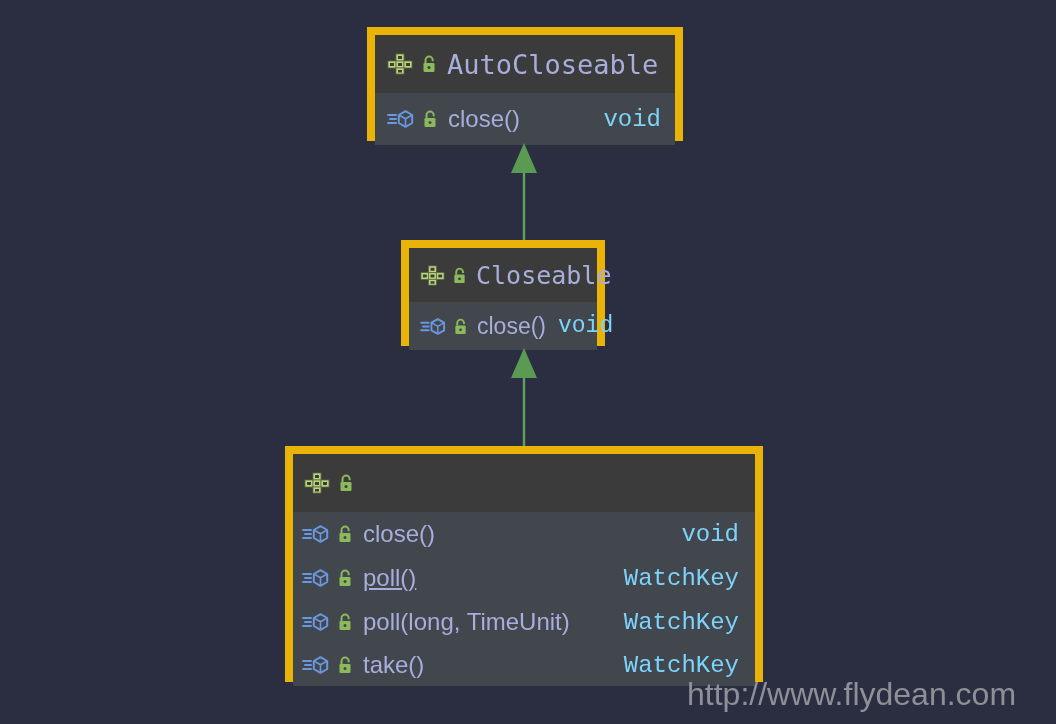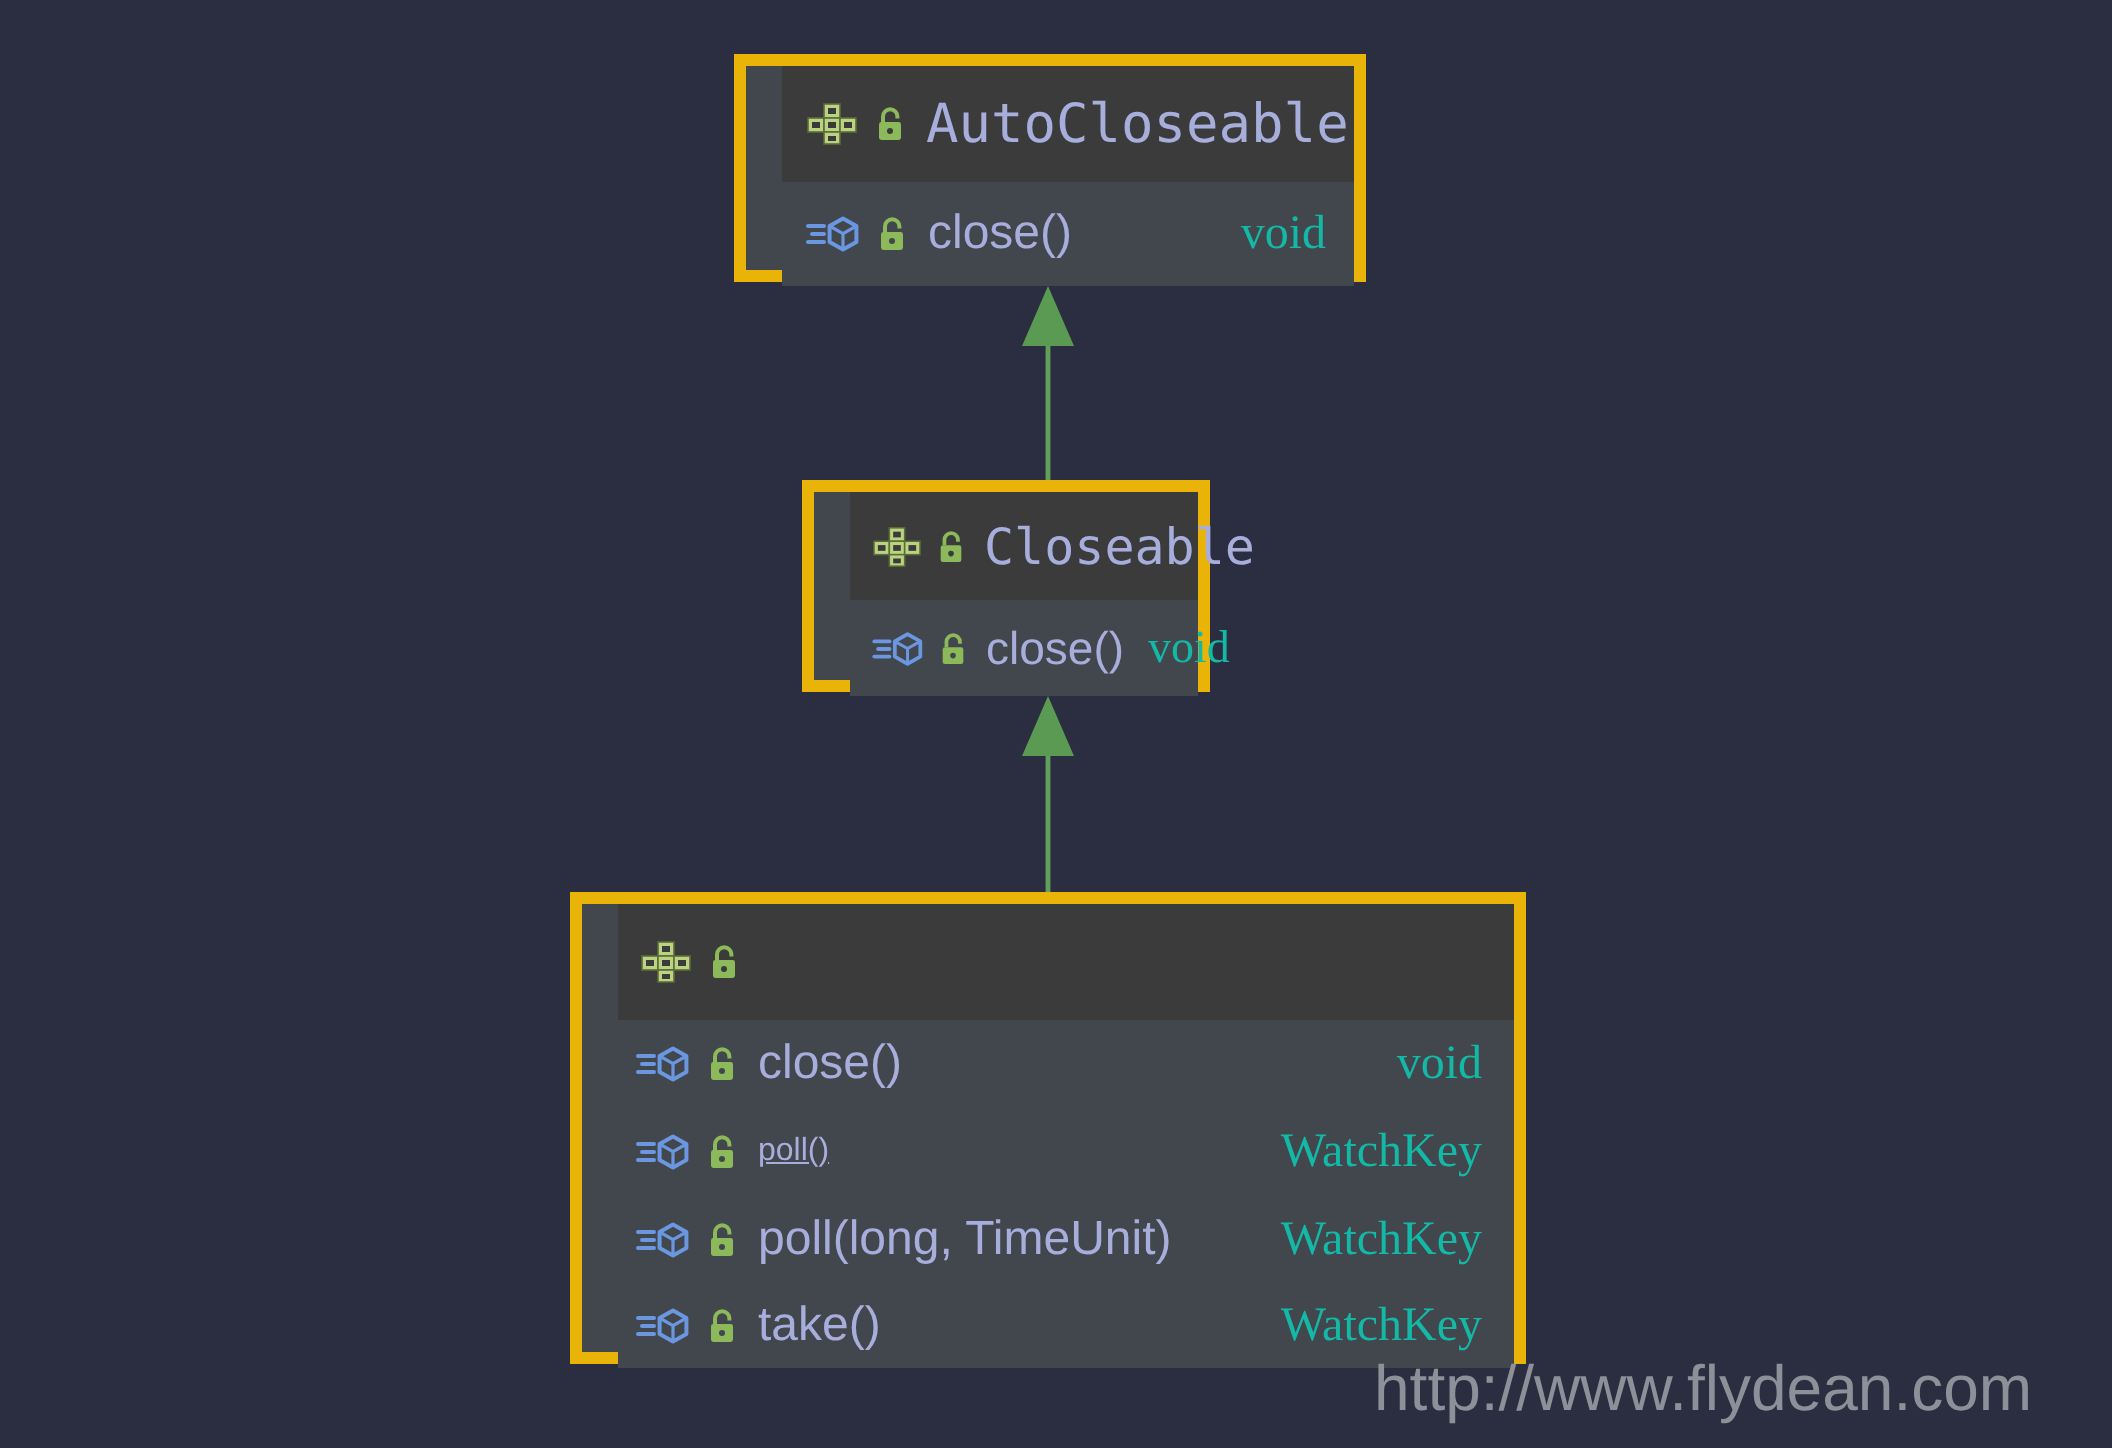--- a/index.html
+++ b/index.html
@@ -12,24 +12,23 @@
     width: 1056px;
     height: 724px;
     background: #2b2e40;
     overflow: hidden;
     font-family: "Liberation Sans", sans-serif;
   }
 
   
   .uml-box {
     position: absolute;
-    border: 6px solid #eab308;
+    border: 8px solid #eab308;
     box-sizing: border-box;
     background: #42464d;
-    padding-left: 18px;
   }
   .uml-header {
     background: #3b3b3b;
     display: flex;
     align-items: center;
     box-sizing: border-box;
   }
   .uml-body {
     background: #42464d;
     box-sizing: border-box;
@@ -44,22 +43,22 @@
   .class-name {
     font-family: "DejaVu Sans Mono", "Liberation Mono", monospace;
     color: #a7aedc;
     letter-spacing: 0px;
   }
   .member-name {
     font-family: "Liberation Sans", sans-serif;
     color: #a7aedc;
   }
   .member-type {
-    font-family: Liberation Serif, serif;
-    color: #14b8a6;
+    font-family: Liberation Mono, monospace;
+    color: #7dd3fc;
   }
   .spacer { flex: 1 1 auto; }
 
   
   .icon {
     display: inline-block;
     flex: 0 0 auto;
     line-height: 0;
   }
 
@@ -273,21 +272,21 @@
             <path d="M11.8 6 L18.5 9.8 L25.2 6 M18.5 9.8 V17.8" fill="none" stroke="#6a97e0" stroke-width="1.6"></path>
           </svg>
         </span>
         <span class="icon" style="margin-right:10px;">
           <svg width="16" height="20" viewBox="0 0 16 20">
             <path d="M4.5 9 V6.2 A3.6 3.6 0 0 1 11.7 6.2 V7.2" fill="none" stroke="#8cb95a" stroke-width="2"></path>
             <rect x="2.5" y="9" width="11" height="9" rx="1.2" fill="#8cb95a"></rect>
             <circle cx="8" cy="13.5" r="1.5" fill="#42464d"></circle>
           </svg>
         </span>
-        <span class="member-name" style="font-size:16px;text-decoration:underline;">poll()</span>
+        <span class="member-name" style="font-size:24px;text-decoration:underline;">poll()</span>
         <span class="spacer"></span>
         <span class="member-type" style="font-size:24px;">WatchKey</span>
       </div>
 
       <div class="uml-row" style="height:44px; padding-left:9px; padding-right:16px;">
         <span class="icon" style="margin-right:7px;">
           <svg width="28" height="20" viewBox="0 0 28 20">
             <g stroke="#6a97e0" stroke-width="2" stroke-linecap="round">
               <line x1="1" y1="6" x2="9" y2="6"></line>
               <line x1="3" y1="10" x2="9" y2="10"></line>

